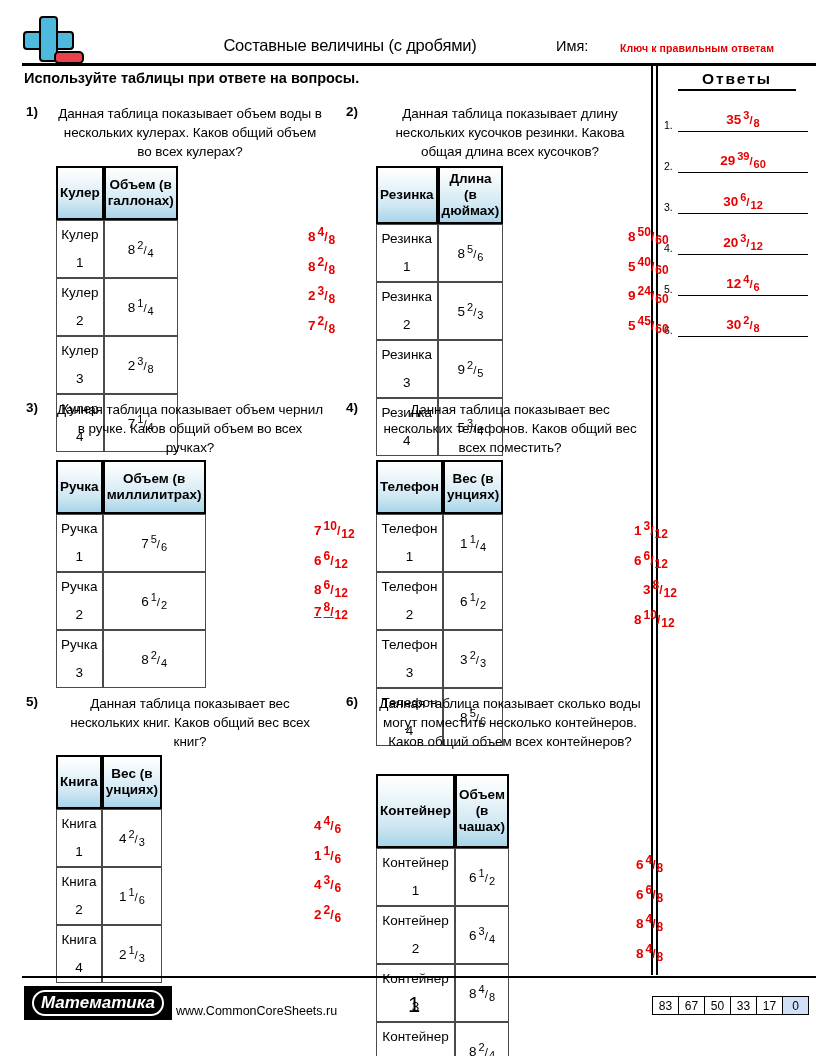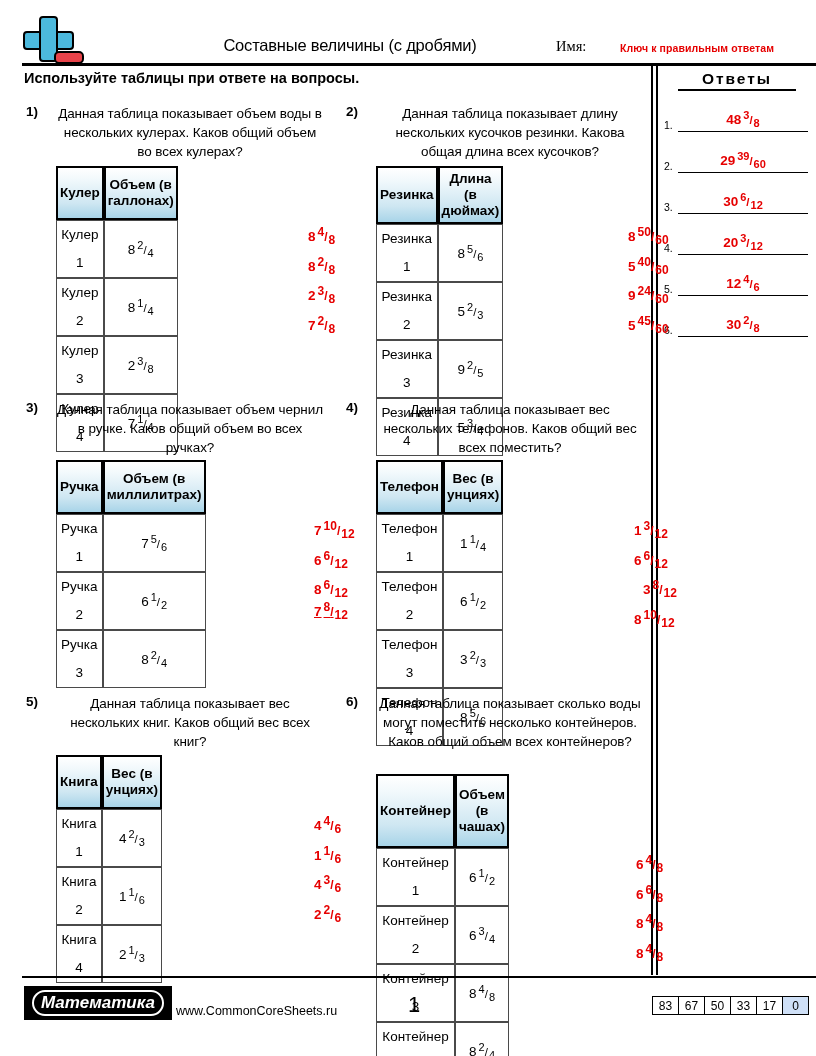--- a/index.html
+++ b/index.html
@@ -59,21 +59,20 @@
     left: 150px; top: 36px;
     width: 400px;
     text-align: center;
     font-size: 16.5px;
     letter-spacing: -0.2px;
   }
   #name-label {
     position: absolute;
     left: 556px; top: 38px;
     font-size: 14.5px;
-    font-family: Liberation Serif, serif;
   }
   #answer-key-flag {
     position: absolute;
     left: 620px; top: 42px;
     font-size: 10.5px;
     font-weight: bold;
     color: #e60000;
     letter-spacing: 0.1px;
   }
   #header-rule {
@@ -303,21 +302,21 @@
 </div>
 
 <div id="divider-a"></div>
 <div id="divider-b"></div>
 
 <div id="answers-panel">
   <div id="answers-heading">Ответы</div>
   <div id="answers-list">
       <div class="answer-row">
         <span class="answer-num">1.</span>
-        <span class="answer-val"><span class="frac"><span class="whole">48</span><span class="num">3</span><span class="bar">/</span><span class="den">8</span></span></span>
+        <span class="answer-val"><span class="frac"><span class="whole">35</span><span class="num">3</span><span class="bar">/</span><span class="den">8</span></span></span>
         <span class="answer-line"></span>
       </div>
       <div class="answer-row">
         <span class="answer-num">2.</span>
         <span class="answer-val"><span class="frac"><span class="whole">29</span><span class="num">39</span><span class="bar">/</span><span class="den">60</span></span></span>
         <span class="answer-line"></span>
       </div>
       <div class="answer-row">
         <span class="answer-num">3.</span>
         <span class="answer-val"><span class="frac"><span class="whole">30</span><span class="num">6</span><span class="bar">/</span><span class="den">12</span></span></span>

